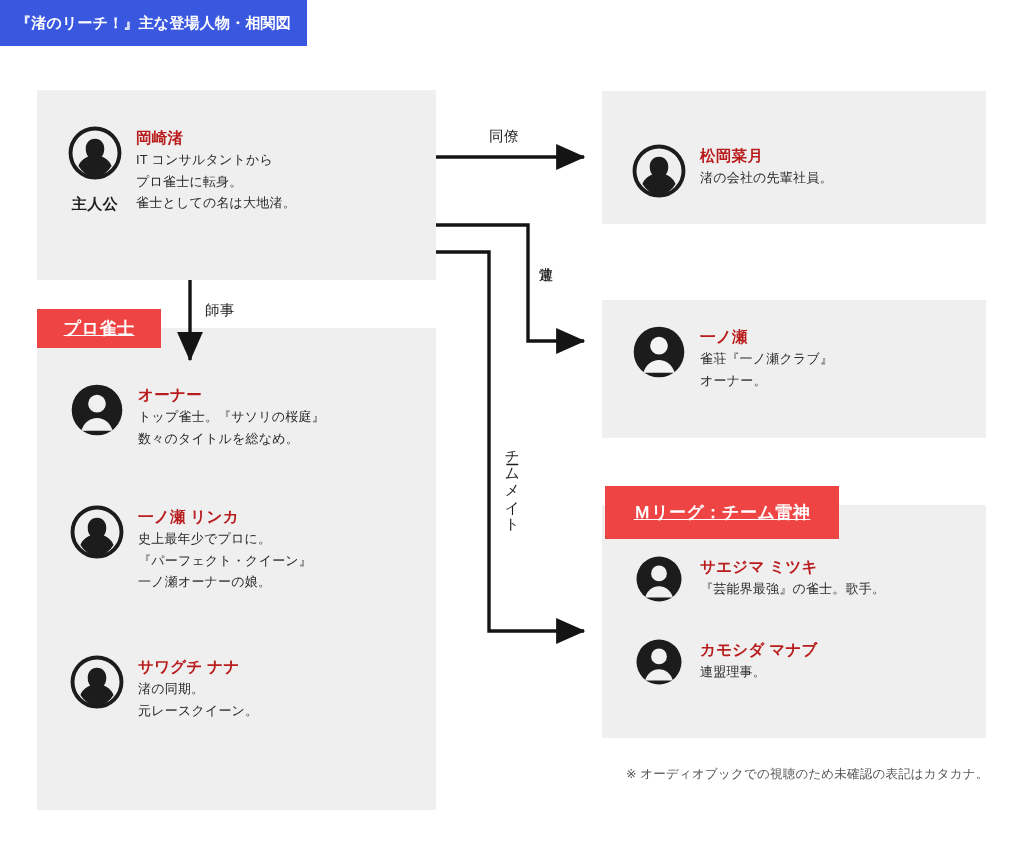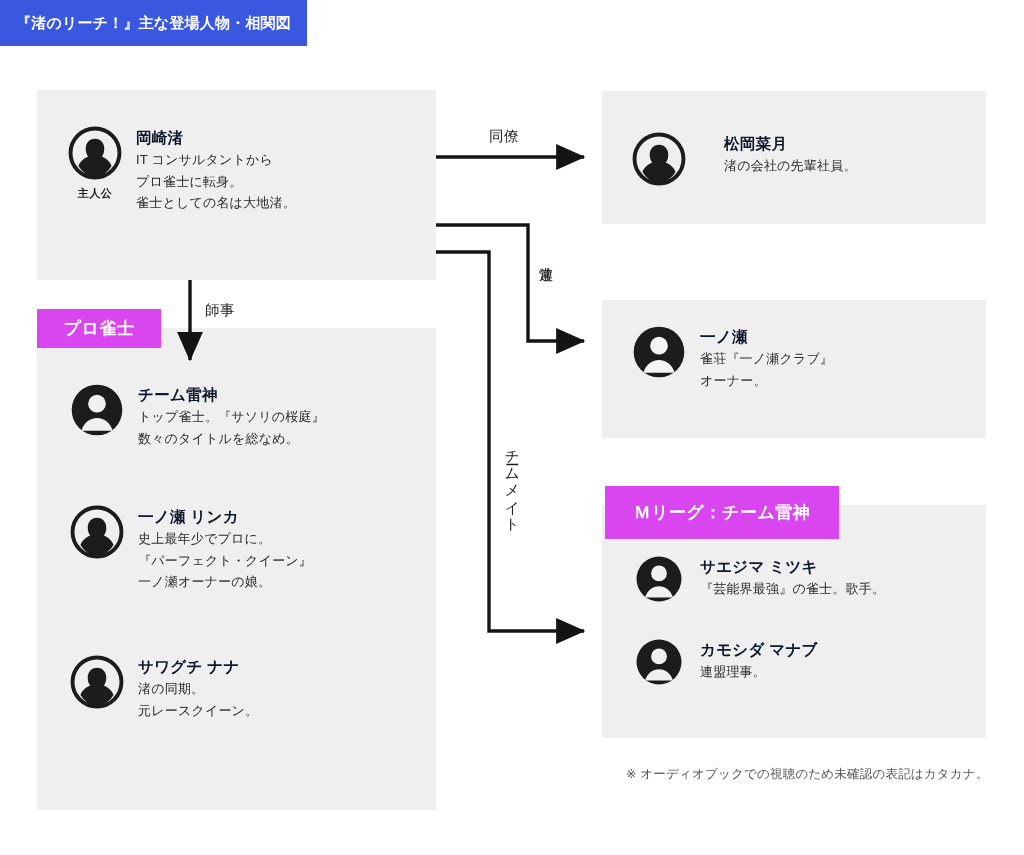--- a/index.html
+++ b/index.html
@@ -29,56 +29,56 @@
   .panel{position:absolute;background:#efefef;box-sizing:border-box;}
 
   .panel-main{left:37px;top:90px;width:399px;height:190px;}
   .panel-pro{left:37px;top:328px;width:399px;height:482px;}
   .panel-colleague{left:602px;top:91px;width:384px;height:133px;}
   .panel-owner{left:602px;top:300px;width:384px;height:138px;}
   .panel-team{left:602px;top:505px;width:384px;height:233px;}
 
   
   .tag{
-    position:absolute;background:#d946ef;color:#ffffff;
+    position:absolute;background:#ef4444;color:#ffffff;
     font-size:17px;font-weight:bold;letter-spacing:.5px;
     display:flex;align-items:center;justify-content:center;
-    box-sizing:border-box;white-space:nowrap;
+    box-sizing:border-box;white-space:nowrap;text-decoration:underline;
   }
   .tag-pro{left:37px;top:309px;width:124px;height:39px;}
   .tag-team{left:605px;top:486px;width:234px;height:53px;}
 
   
   .person{position:absolute;display:flex;align-items:flex-start;}
   .avatar-wrap{
     width:54px;flex:0 0 54px;display:flex;flex-direction:column;
     align-items:center;margin-right:14px;
   }
   .avatar{width:54px;height:54px;display:block;}
   .avatar.sm{width:48px;height:48px;}
   .avatar-role{
-    font-size:11px;font-weight:bold;color:#1c1c1c;
-    margin-top:6px;letter-spacing:.5px;white-space:nowrap;
+    font-size:15px;font-weight:bold;color:#1c1c1c;
+    margin-top:15px;letter-spacing:.5px;white-space:nowrap;
   }
   .person-body{padding-top:1px;}
   .person-name{
-    font-size:15.5px;font-weight:bold;color:#0f172a;
+    font-size:15.5px;font-weight:bold;color:#b91c1c;
     line-height:1.45;letter-spacing:.3px;white-space:nowrap;
   }
   .person-desc{
     font-size:13px;color:#2a2a2a;line-height:1.62;
     letter-spacing:.2px;white-space:pre-line;
   }
 
   
   .p-nagisa   {left:68px; top:126px;}
   .p-sakuraba {left:70px; top:383px;}
   .p-rinka    {left:70px; top:505px;}
   .p-nana     {left:70px; top:655px;}
-  .p-natsuki  {left:632px;top:132px;gap:24px;}
+  .p-natsuki  {left:632px;top:144px;}
   .p-ichinose {left:632px;top:325px;}
   .p-saejima  {left:632px;top:555px;}
   .p-kamoshida{left:632px;top:638px;}
 
   
   .connectors{position:absolute;left:0;top:0;width:1024px;height:855px;pointer-events:none;}
 
   
   .edge-label{
     position:absolute;font-size:14.5px;color:#1c1c1c;
@@ -184,21 +184,21 @@
 
   <div class="person p-sakuraba">
     <div class="avatar-wrap">
       <svg class="avatar" viewBox="0 0 64 64">
         <circle cx="32" cy="32" r="30" fill="#1c1c1c"></circle>
         <circle cx="32" cy="24.5" r="10.5" fill="#f0f0f0"></circle>
         <path d="M13.5 56.5c2.6-9.2 9.8-15 18.5-15s15.9 5.8 18.5 15z" fill="#f0f0f0"></path>
       </svg>
     </div>
     <div class="person-body">
-      <div class="person-name">チーム雷神</div>
+      <div class="person-name">オーナー</div>
       <div class="person-desc">トップ雀士。『サソリの桜庭』
 数々のタイトルを総なめ。</div>
     </div>
   </div>
 
   <div class="person p-rinka">
     <div class="avatar-wrap">
       <svg class="avatar" viewBox="0 0 64 64">
         <circle cx="32" cy="32" r="29" fill="none" stroke="#1c1c1c" stroke-width="4.6"></circle>
         <path d="M32 15c-7 0-11 5.2-11 12 0 4.2 1.4 7.4 3 9.2-5.6 2.3-10 6.4-11.6 11.1A29 29 0 0 0 32 61a29 29 0 0 0 19.6-13.7C50 42.6 45.6 38.5 40 36.2c1.6-1.8 3-5 3-9.2 0-6.8-4-12-11-12z" fill="#1c1c1c"></path>

